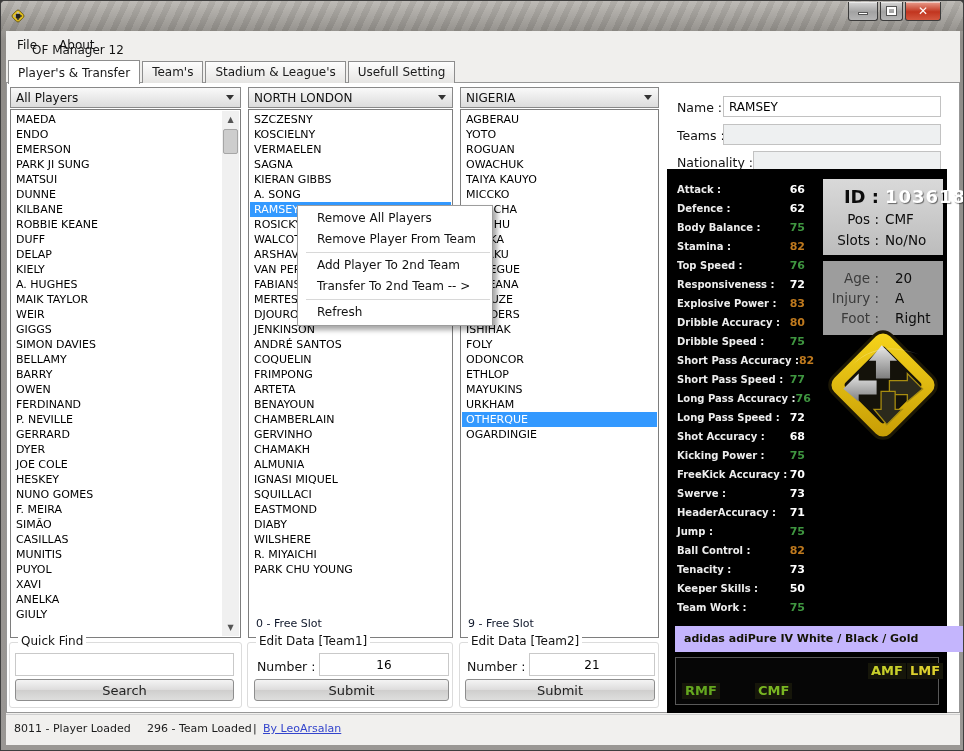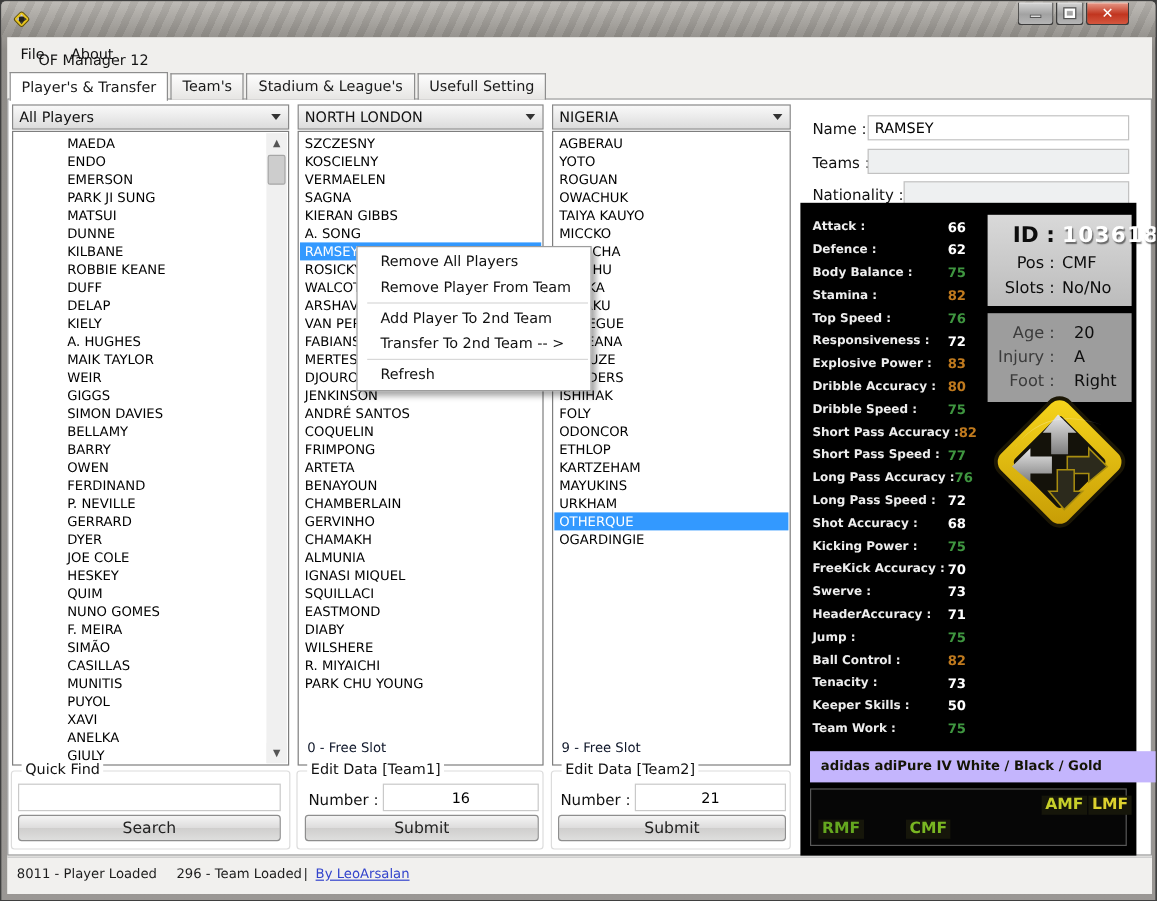--- a/index.html
+++ b/index.html
@@ -128,21 +128,21 @@
       <div class="tab"><span>Usefull Setting</span></div>
     </div>
 
   <div class="page"></div>
 
   <div class="combo" style="left:9px;top:86px;width:231px;">
     <span>All Players</span>
     <span class="arrow"></span>
   </div>
   <div class="listbox" style="left:9px;top:108px;width:231px;height:529px;">
-    <div class="list-items" style="right:18px;margin-left:40px;">
+    <div class="list-items" style="right:18px;">
 
     <div class="li">MAEDA</div>
         <div class="li">ENDO</div>
         <div class="li">EMERSON</div>
         <div class="li">PARK JI SUNG</div>
         <div class="li">MATSUI</div>
         <div class="li">DUNNE</div>
         <div class="li">KILBANE</div>
         <div class="li">ROBBIE KEANE</div>
         <div class="li">DUFF</div>
@@ -155,21 +155,20 @@
         <div class="li">SIMON DAVIES</div>
         <div class="li">BELLAMY</div>
         <div class="li">BARRY</div>
         <div class="li">OWEN</div>
         <div class="li">FERDINAND</div>
         <div class="li">P. NEVILLE</div>
         <div class="li">GERRARD</div>
         <div class="li">DYER</div>
         <div class="li">JOE COLE</div>
         <div class="li">HESKEY</div>
-        <div class="li">QUIM</div>
         <div class="li">NUNO GOMES</div>
         <div class="li">F. MEIRA</div>
         <div class="li">SIMÃO</div>
         <div class="li">CASILLAS</div>
         <div class="li">MUNITIS</div>
         <div class="li">PUYOL</div>
         <div class="li">XAVI</div>
         <div class="li">ANELKA</div>
         <div class="li">GIULY</div>
       </div>
@@ -240,21 +239,20 @@
         <div class="li">EMEKA</div>
         <div class="li">ODIAKU</div>
         <div class="li">OKREGUE</div>
         <div class="li">ENKEANA</div>
         <div class="li">OGBUZE</div>
         <div class="li">OKUDERS</div>
         <div class="li">ISHIHAK</div>
         <div class="li">FOLY</div>
         <div class="li">ODONCOR</div>
         <div class="li">ETHLOP</div>
-        <div class="li">KARTZEHAM</div>
         <div class="li">MAYUKINS</div>
         <div class="li">URKHAM</div>
         <div class="li selected">OTHERQUE</div>
         <div class="li">OGARDINGIE</div>
       </div>
     <div class="free-slot">9 - Free Slot</div>
   </div>
 
   <div class="ctx">
 

